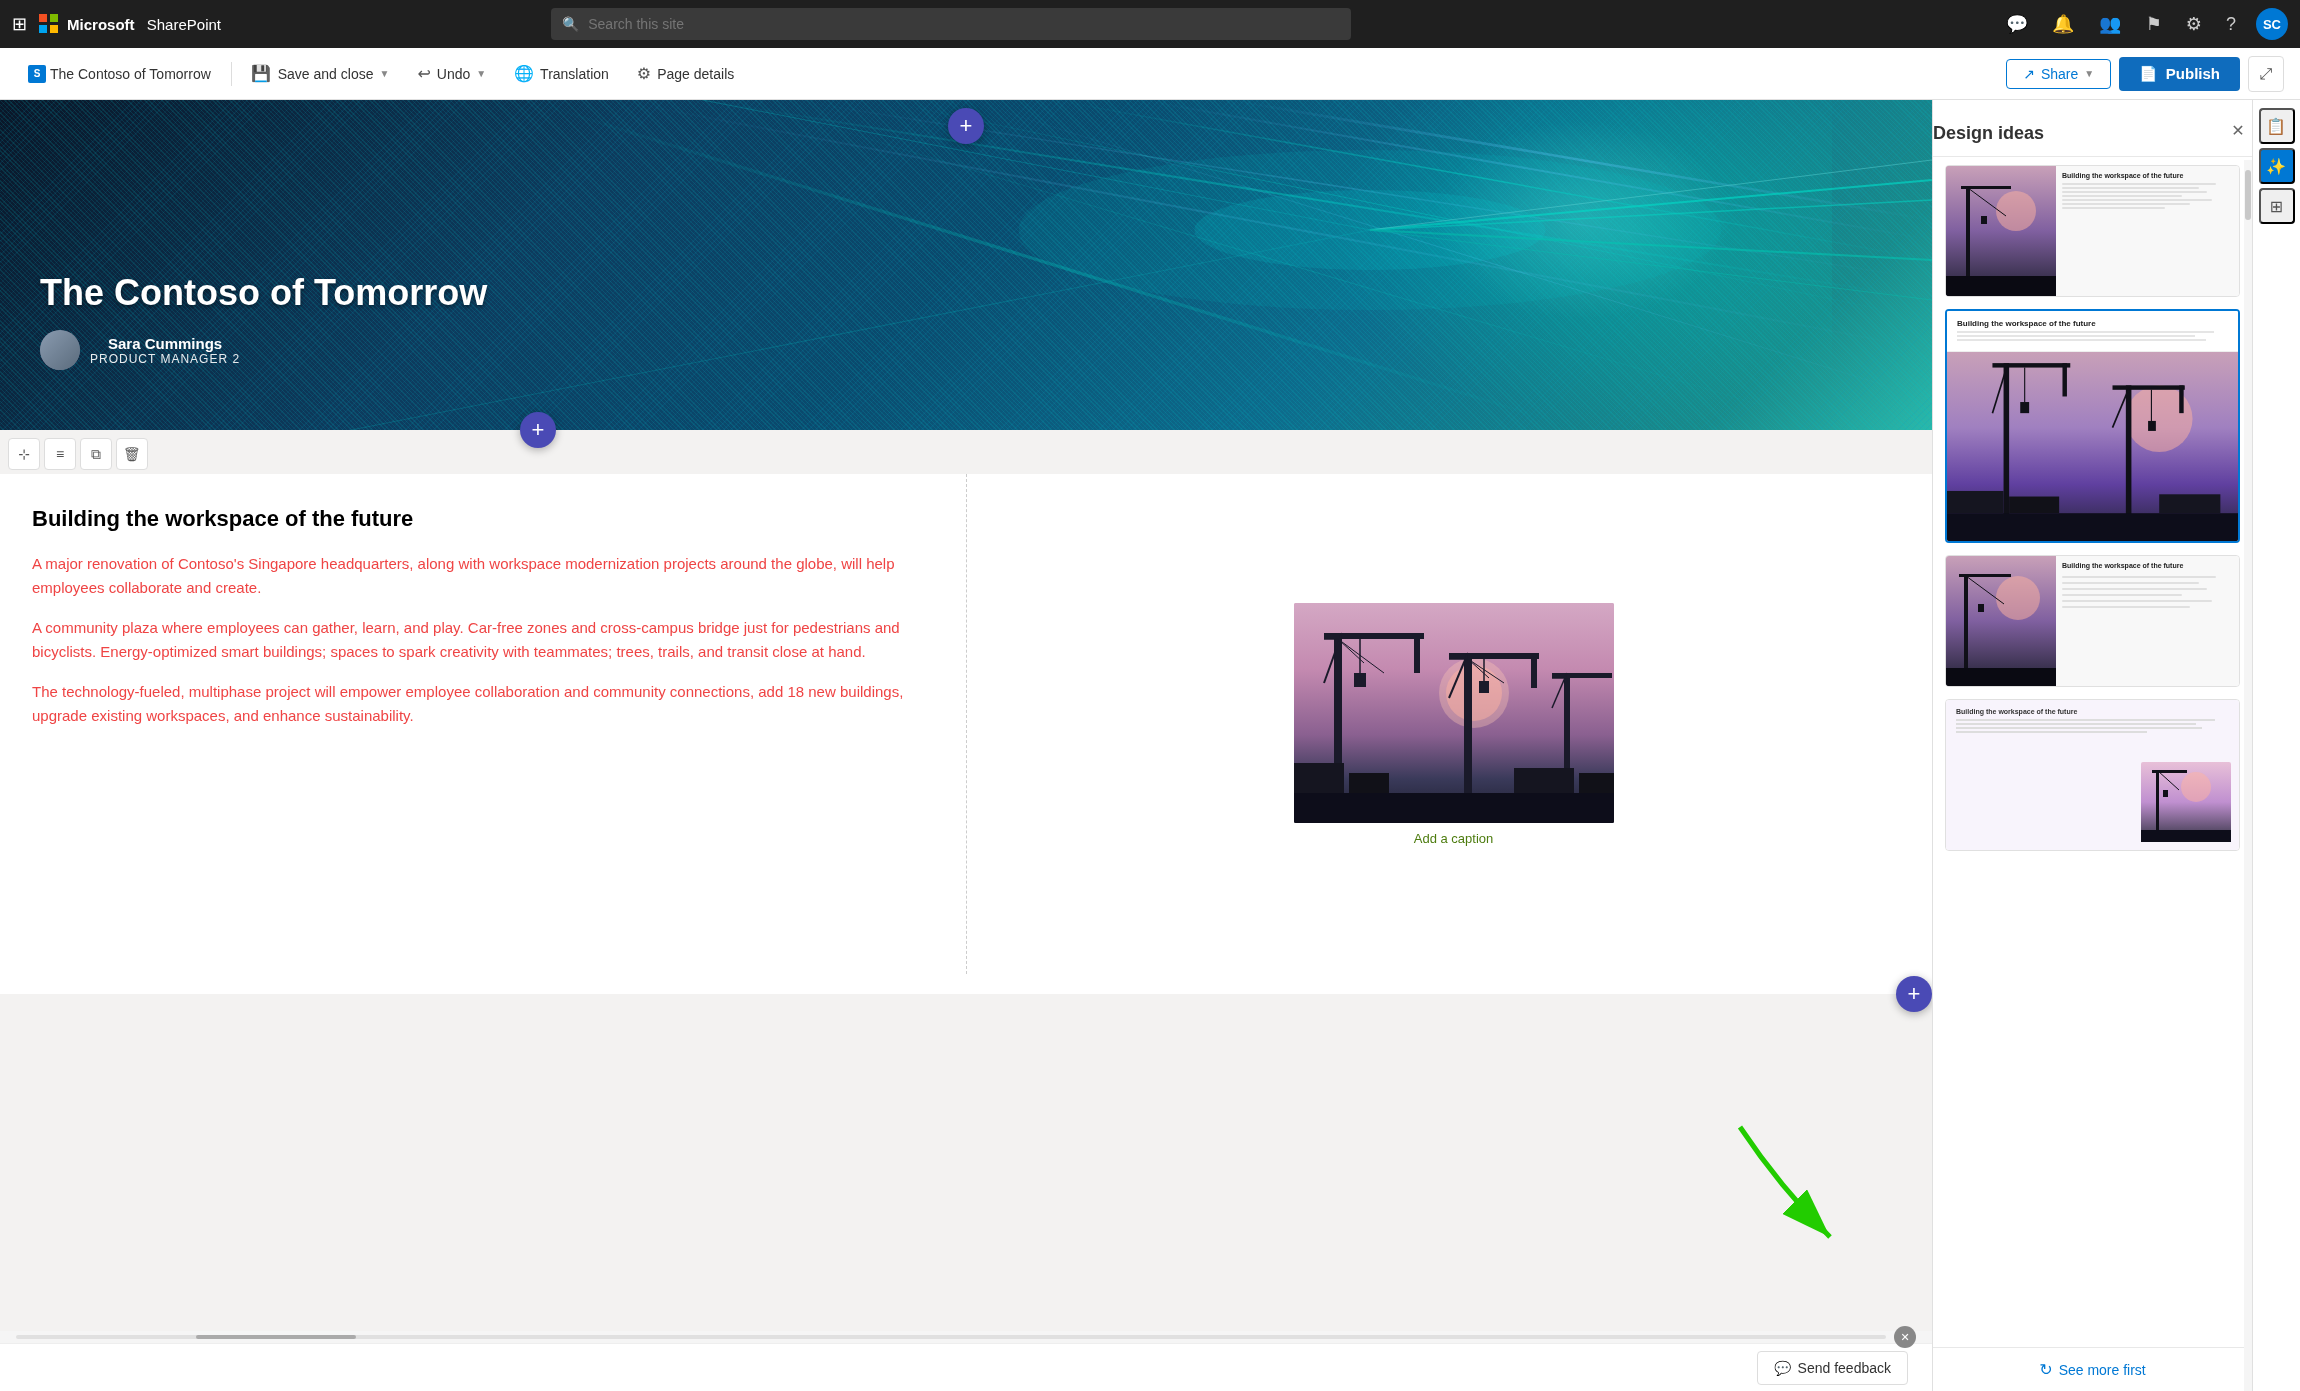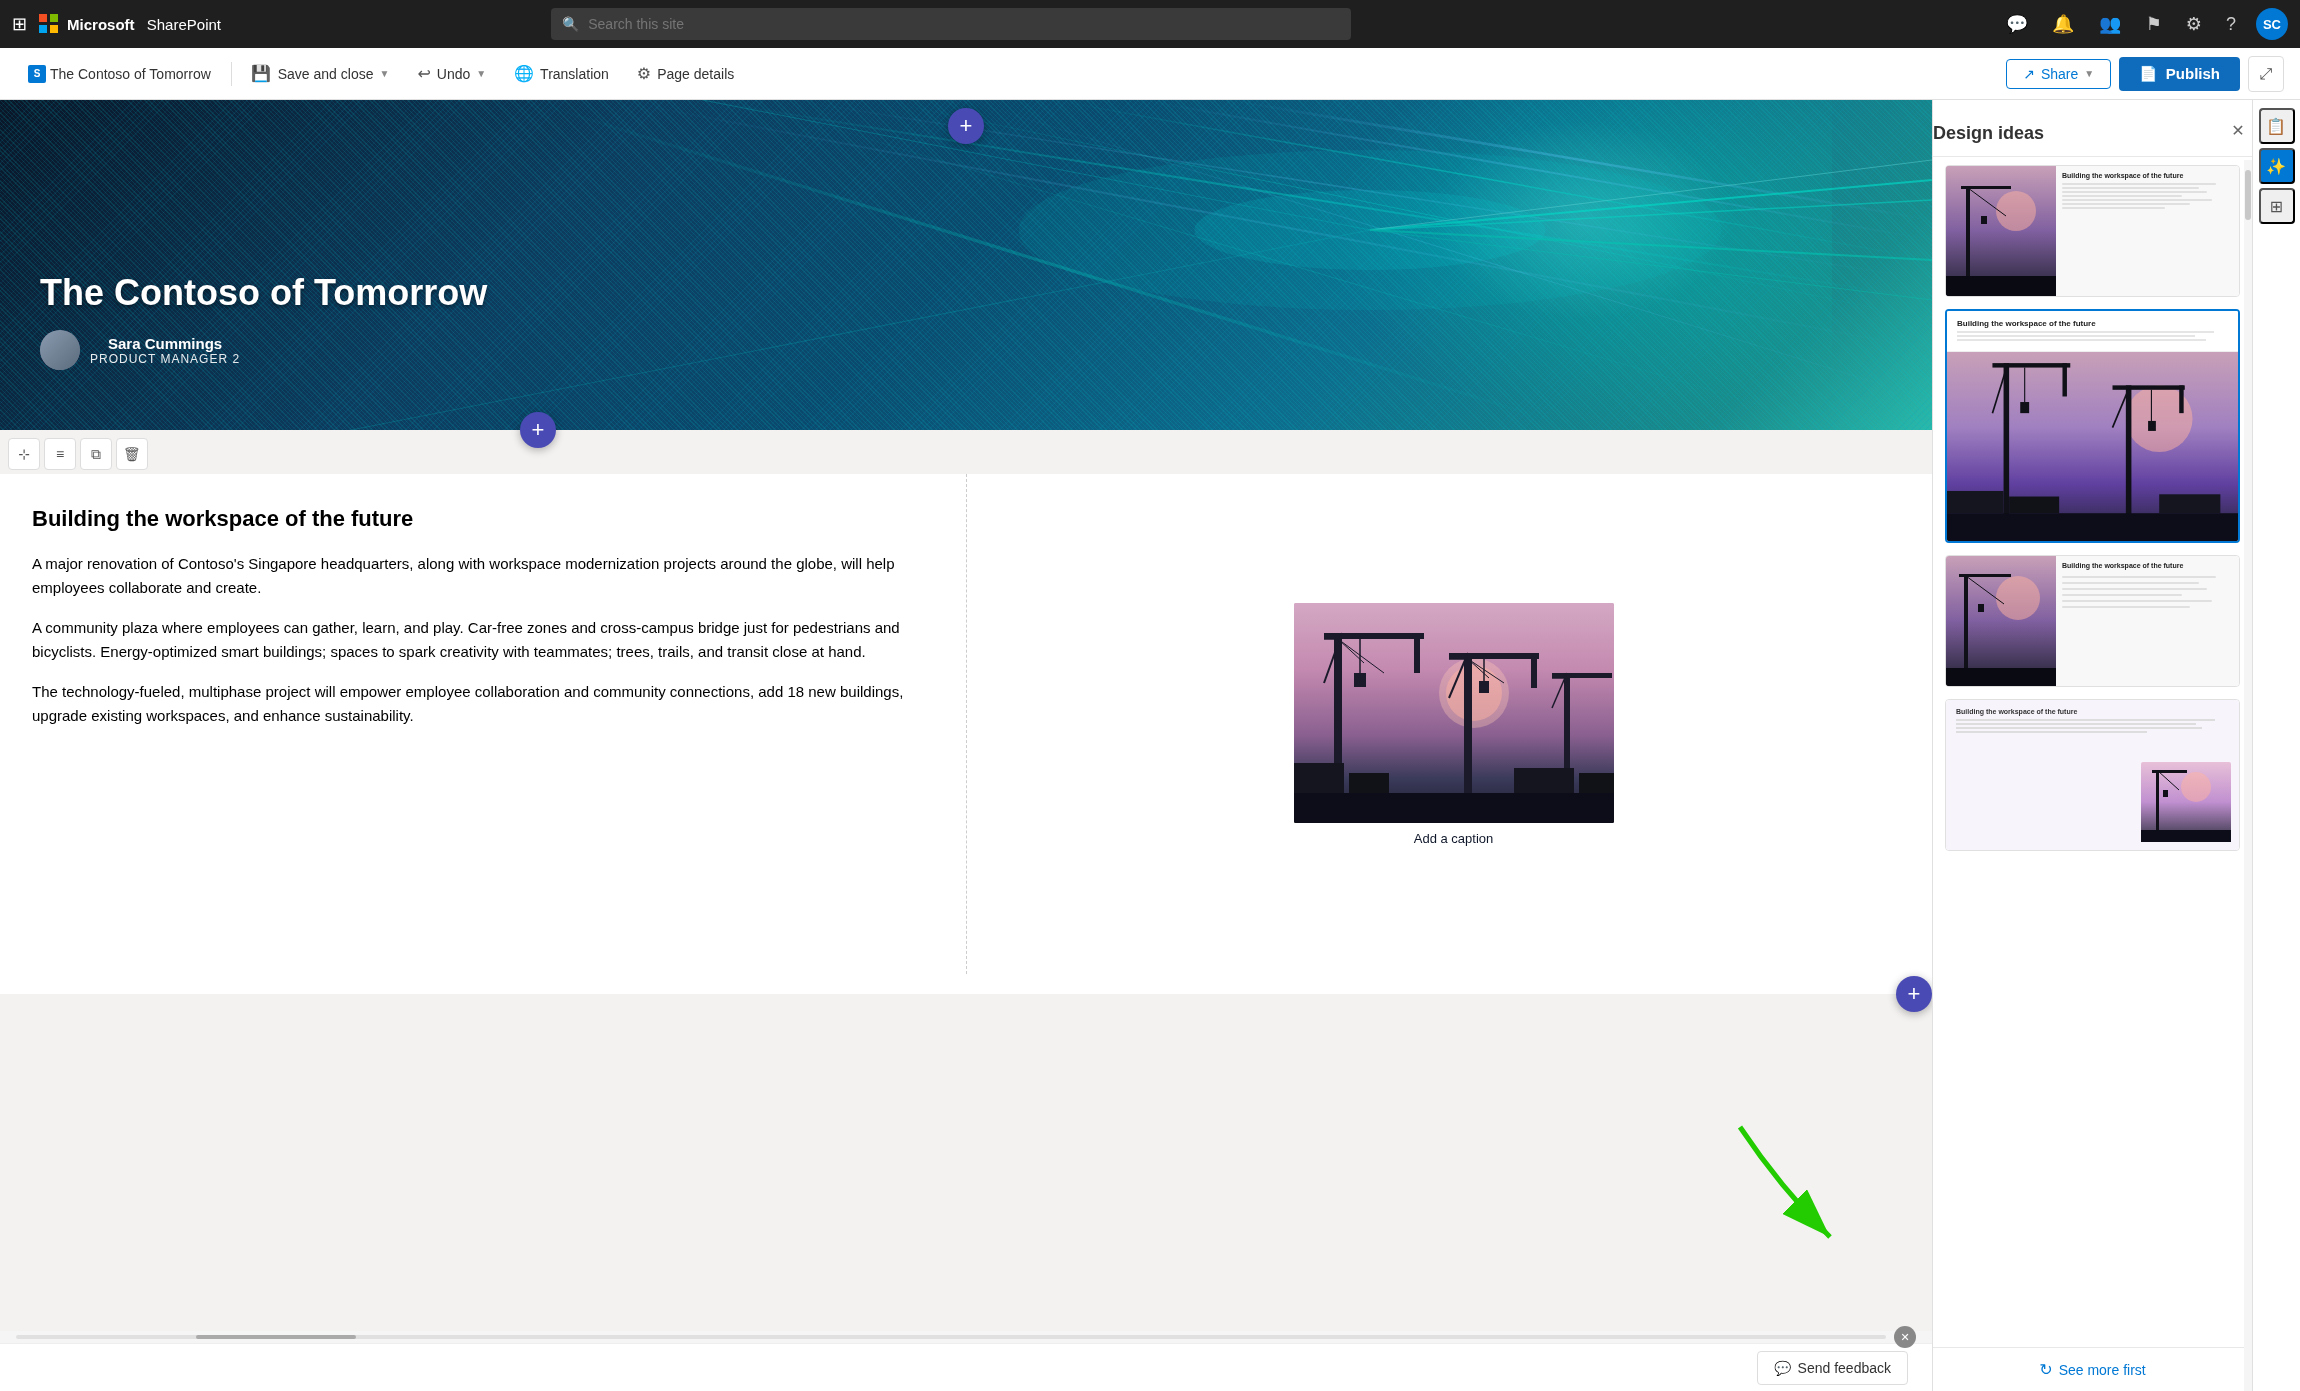--- a/index.html
+++ b/index.html
@@ -152,27 +152,27 @@
       display: grid; grid-template-columns: 1fr 1fr; gap: 0;
       min-height: 500px;
     }
     .content-left { padding: 32px 40px 32px 32px; }
     .content-right {
       padding: 32px 32px 32px 40px;
       border-left: 1px dashed #ccc;
       display: flex; flex-direction: column; align-items: center; justify-content: center;
     }
     .content-heading { font-size: 22px; font-weight: 700; color: #000; margin-bottom: 20px; }
-    .content-para { font-size: 15px; line-height: 1.6; color: #000000; margin-bottom: 16px; }
+    .content-para { font-size: 15px; line-height: 1.6; color: #ef4444; margin-bottom: 16px; }
     .content-image {
       width: 100%; max-width: 320px; height: 220px;
       background: linear-gradient(to bottom, #d4a8c4 0%, #c48ab0 30%, #8a6090 60%, #3a3a5a 80%, #1a1a2a 100%);
       border-radius: 2px; position: relative; overflow: hidden;
     }
-    .image-caption { font-size: 13px; color: #0f172a; margin-top: 8px; text-align: center; }
+    .image-caption { font-size: 13px; color: #4d7c0f; margin-top: 8px; text-align: center; }
 
     
     .bottom-bar {
       position: absolute; bottom: 0; left: 0; right: 0;
       height: 48px; background: rgba(255,255,255,0.95);
       display: flex; align-items: center; justify-content: flex-end;
       padding: 0 24px; border-top: 1px solid #eee;
     }
     .send-feedback-btn {
       display: flex; align-items: center; gap: 6px;

